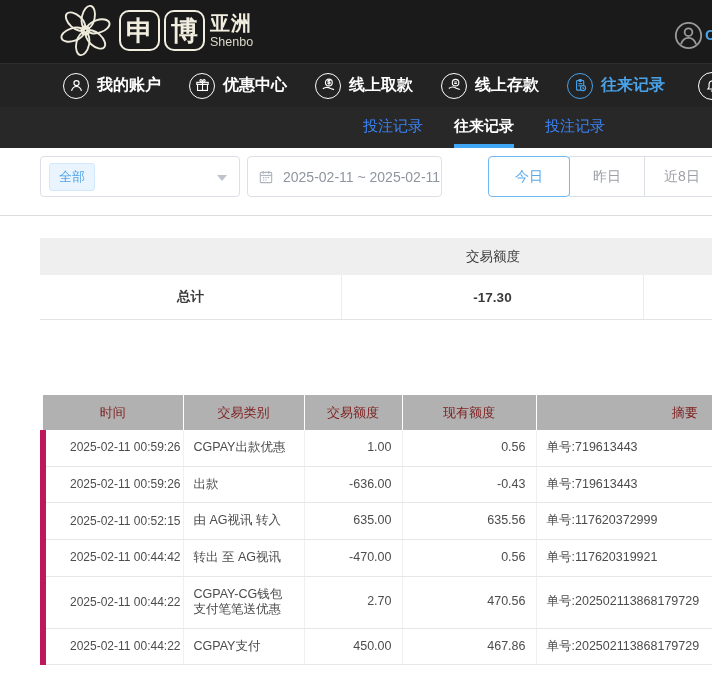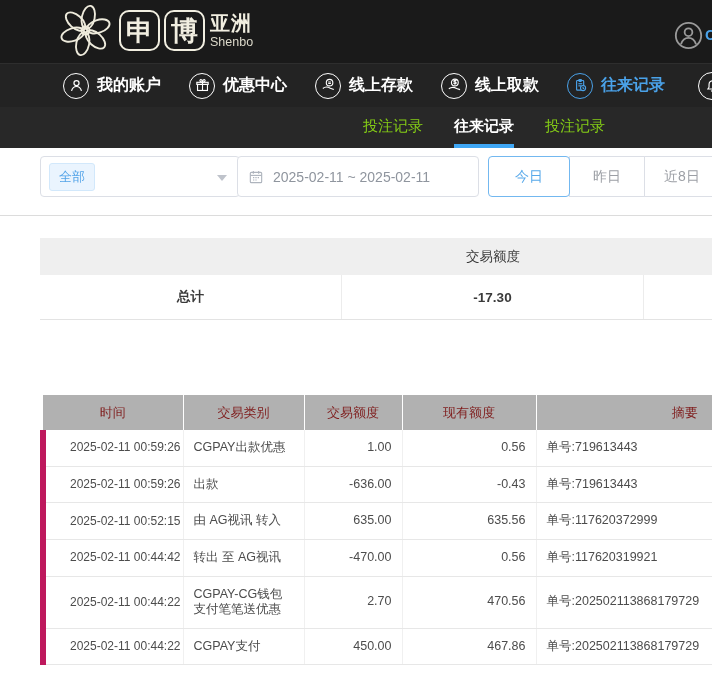--- a/index.html
+++ b/index.html
@@ -29,34 +29,34 @@
                 display:flex; align-items:center; justify-content:center; flex:0 0 auto; }
   .nav-circle svg { width:17px; height:17px; }
   .nav-label { font-size:16px; font-weight:bold; margin-left:8px; white-space:nowrap; }
   .nav-bell { position:absolute; left:698px; top:8px; width:28px; height:28px; border:1.5px solid #fff;
               border-radius:50%; color:#fff; display:flex; align-items:center; justify-content:center; }
   .nav-bell svg { width:17px; height:17px; }
 
   
   .sub-nav { position:absolute; left:0; top:107px; width:712px; height:41px; background:#282828; }
   .sub-tabs { position:absolute; left:363px; top:0; height:41px; display:flex; }
-  .sub-tab { height:41px; display:flex; align-items:center; font-size:15px; color:#84cc16;
+  .sub-tab { height:41px; display:flex; align-items:center; font-size:15px; color:#3b82f6;
              margin-right:31px; cursor:pointer; border-bottom:4px solid transparent; padding-top:2px; }
   .sub-tab.active { color:#ffffff; font-weight:bold; border-bottom-color:#3fa7f5; }
 
   
   .filter-select { position:absolute; left:40px; top:156px; width:200px; height:41px;
                    border:1px solid #dcdfe6; border-radius:4px; background:#fff;
                    display:flex; align-items:center; padding:0 30px 0 8px; cursor:pointer; }
   .type-tag { background:#eaf4fe; border:1px solid #d2e8fb; color:#54a4e8; font-size:13px;
               border-radius:3px; padding:4px 9px; }
   .select-caret { position:absolute; right:12px; top:18px; width:0; height:0;
                   border-left:5px solid transparent; border-right:5px solid transparent;
                   border-top:6px solid #bfc3cb; }
-  .date-picker { position:absolute; left:237px; top:156px; width:242px; height:41px;
+  .date-picker { position:absolute; left:247px; top:156px; width:195px; height:41px;
                  border:1px solid #dcdfe6; border-radius:4px; background:#fff;
                  display:flex; align-items:center; padding:0 10px; cursor:pointer; }
   .date-picker svg { width:16px; height:16px; color:#aeb4bd; flex:0 0 auto; }
   .date-text { font-size:14px; color:#8f959e; margin-left:9px; white-space:nowrap; }
   .quick-group { position:absolute; left:488px; top:156px; display:flex; }
   .quick-btn { height:41px; background:#fff; border:1px solid #dcdfe6; color:#9c9fa5;
                font-size:14px; display:flex; align-items:center; justify-content:center;
                cursor:pointer; margin-left:-1px; }
   .quick-btn.b1 { width:82px; border-radius:4px 0 0 4px; margin-left:0; }
   .quick-btn.b2 { width:76px; }
@@ -143,36 +143,36 @@
           <line x1="12" y1="7.5" x2="12" y2="19"></line>
           <path d="M12 7.2 C9 7.2 7.4 5.4 8.8 3.9 C10.2 2.8 12 4.8 12 7.2 Z"></path>
           <path d="M12 7.2 C15 7.2 16.6 5.4 15.2 3.9 C13.8 2.8 12 4.8 12 7.2 Z"></path>
         </svg>
       </span>
       <span class="nav-label">优惠中心</span>
     </div>
     <div class="nav-item">
       <span class="nav-circle">
         <svg viewBox="0 0 24 24" fill="none" stroke="currentColor" stroke-width="1.6">
+          <circle cx="12.5" cy="7.8" r="4.8"></circle>
+          <text x="12.5" y="10.4" text-anchor="middle" font-size="7.5" stroke-width="0.6" fill="currentColor">$</text>
+          <path d="M4 16.6 C8.5 13.2 11.5 14.2 15 16.2 L19.8 17.8"></path>
+        </svg>
+      </span>
+      <span class="nav-label">线上取款</span>
+    </div>
+    <div class="nav-item">
+      <span class="nav-circle">
+        <svg viewBox="0 0 24 24" fill="none" stroke="currentColor" stroke-width="1.6">
           <circle cx="13.5" cy="8" r="4.6"></circle>
           <path d="M11.6 7 L15.4 7 M11.6 9.2 L15.4 9.2"></path>
           <path d="M4 16.2 C8 12.8 11 13.8 14.5 15.8 L19.5 17.6"></path>
         </svg>
       </span>
       <span class="nav-label">线上存款</span>
-    </div>
-    <div class="nav-item">
-      <span class="nav-circle">
-        <svg viewBox="0 0 24 24" fill="none" stroke="currentColor" stroke-width="1.6">
-          <circle cx="12.5" cy="7.8" r="4.8"></circle>
-          <text x="12.5" y="10.4" text-anchor="middle" font-size="7.5" stroke-width="0.6" fill="currentColor">$</text>
-          <path d="M4 16.6 C8.5 13.2 11.5 14.2 15 16.2 L19.8 17.8"></path>
-        </svg>
-      </span>
-      <span class="nav-label">线上取款</span>
     </div>
     <div class="nav-item active">
       <span class="nav-circle">
         <svg viewBox="0 0 24 24" fill="none" stroke="currentColor" stroke-width="1.6">
           <rect x="6.5" y="5" width="10" height="13.5" rx="1"></rect>
           <rect x="9.6" y="3.6" width="3.8" height="2.6" rx="0.8"></rect>
           <line x1="9" y1="9.5" x2="14.5" y2="9.5"></line>
           <line x1="9" y1="12.5" x2="13" y2="12.5"></line>
           <circle cx="15.6" cy="15.6" r="3.6" fill="#232323"></circle>
           <path d="M15.6 13.8 L15.6 15.8 L17.2 16.6"></path>

